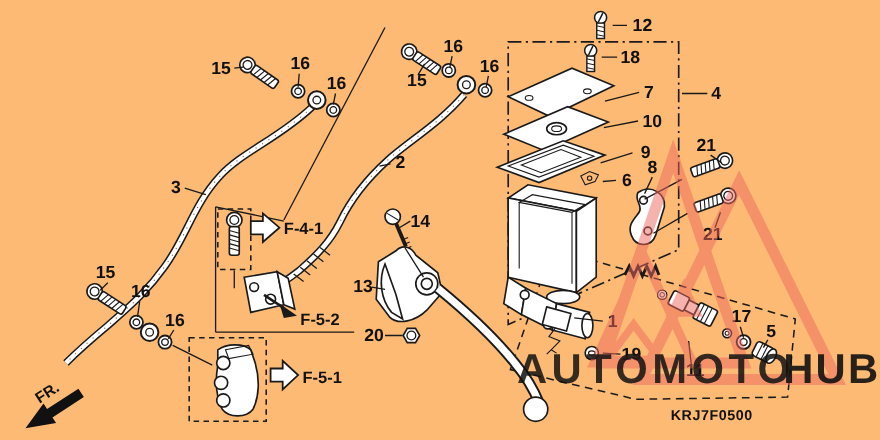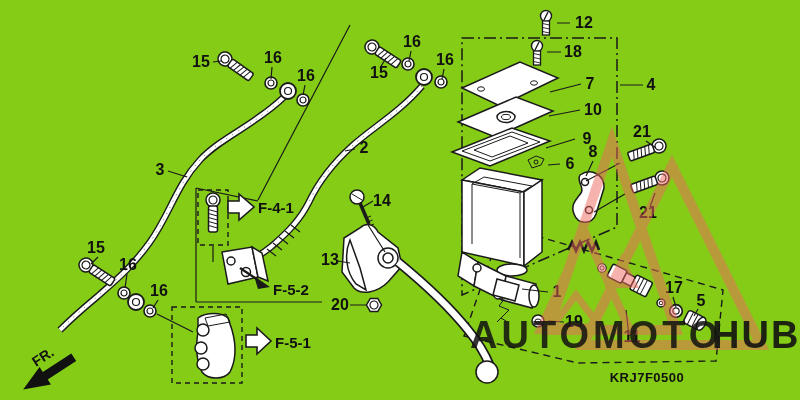--- a/index.html
+++ b/index.html
@@ -1,16 +1,16 @@
 <!DOCTYPE html>
 <html><head>
 <meta charset="utf-8">
 <style>
   html,body{margin:0;padding:0;background:#fff;}
-  .stage{position:relative;width:800px;height:400px;background:#84cc16;overflow:hidden;
+  .stage{position:relative;width:800px;height:400px;background:#fdba74;overflow:hidden;
          font-family:"Liberation Sans", sans-serif;}
   svg{position:absolute;left:0;top:0;}
   text{font-family:"Liberation Sans", sans-serif;fill:#111;}
   .callout{font-size:16px;font-weight:bold;}
   .ref{font-size:15px;font-weight:bold;}
   .code{font-size:13px;font-weight:bold;letter-spacing:.5px;}
   .frtxt{font-size:14px;font-weight:bold;}
   .wm-y{font-size:38px;font-weight:bold;letter-spacing:4px;opacity:.85;}
   .wm-g{font-size:38px;font-weight:bold;letter-spacing:2px;opacity:.9;}
   .ln{stroke:#1a1a1a;stroke-width:1.2;fill:none;}

